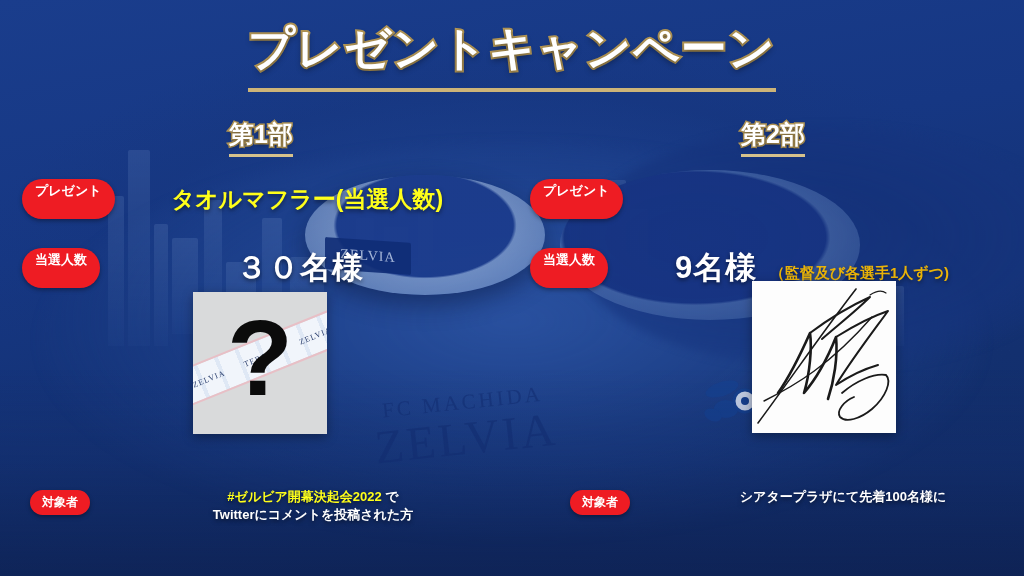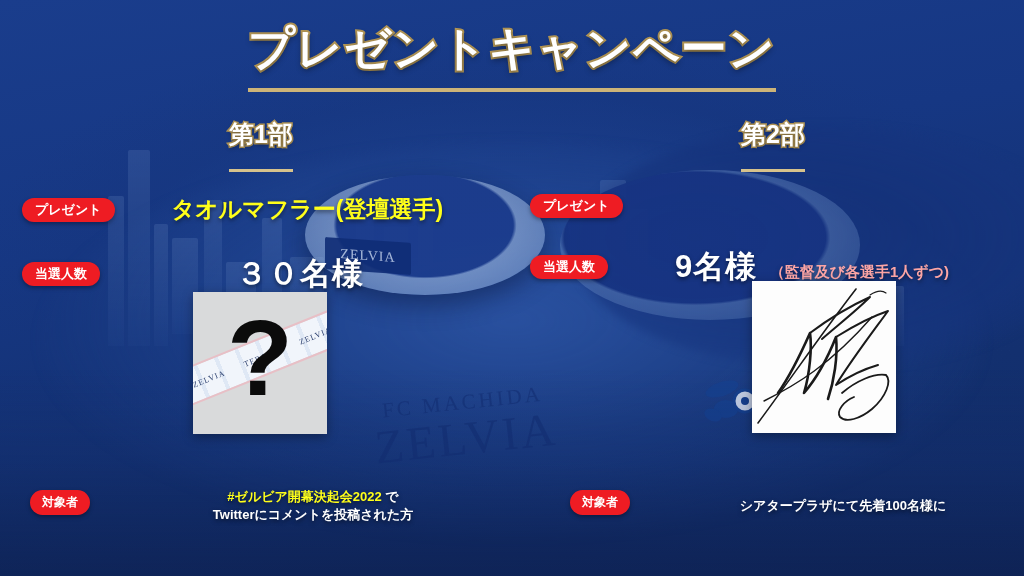--- a/index.html
+++ b/index.html
@@ -142,55 +142,55 @@
     font-weight: 700;
     color: #ffffff;
     -webkit-text-stroke: 3px #b39655;
     paint-order: stroke fill;
     text-shadow: 0 2px 4px rgba(0,0,0,0.4);
     display: block;
   }
   .part-head-inner {
     display: inline-block;
     border-bottom: 3px solid #d6c28c;
-    padding-bottom: 18px;
+    padding-bottom: 3px;
   }
 
   .row {
     display: flex;
     align-items: center;
     margin-top: 20px;
   }
   .row-prize { margin-top: 22px; }
   .row-count { margin-top: 28px; }
 
   .pill {
     flex: 0 0 auto;
     background: #ee1c23;
     color: #ffffff;
     font-size: 13px;
     font-weight: 700;
     border-radius: 999px;
-    padding: 5px 13px 6px;
+    padding: 5px 13px 22px;
     line-height: 1;
     white-space: nowrap;
     box-shadow: 0 2px 4px rgba(0,0,0,0.35);
   }
   .pill-sm { font-size: 12px; padding: 6px 12px 7px; }
 
   .row-value {
     flex: 1 1 auto;
     text-align: center;
     font-weight: 700;
     text-shadow: 0 2px 4px rgba(0,0,0,0.5);
   }
   .val-yellow { color: #ffff1a; font-size: 23px; }
   .val-yellow-r { color: #ffff1a; font-size: 23px; }
   .val-white  { color: #ffffff; font-size: 31px; letter-spacing: 1px; }
-  .val-note   { color: #fca5a5; font-size: 15px; font-weight: 700; margin-left: 8px; }
+  .val-note   { color: #eab308; font-size: 15px; font-weight: 700; margin-left: 8px; }
 
   
   .prod-left {
     position: absolute;
     left: 193px;
     top: 292px;
     width: 134px;
     height: 142px;
     background: #d9dadb;
     overflow: hidden;
@@ -246,21 +246,21 @@
     height: 152px;
     background: #fdfdfd;
     box-shadow: 0 3px 10px rgba(0,0,0,0.35);
     overflow: hidden;
   }
 
   
   .target {
     position: absolute;
     display: flex;
-    align-items: flex-end;
+    align-items: flex-start;
     gap: 36px;
   }
   .target-left  { left: 30px;  top: 488px; width: 470px; }
   .target-right { left: 570px; top: 488px; width: 450px; }
   .target .pill { margin-top: 2px; align-self: flex-start; }
   .target-text {
     flex: 1 1 auto;
     text-align: center;
     font-size: 13px;
     font-weight: 700;
@@ -324,21 +324,21 @@
   </div>
 
   <div class="col col-left">
 
     <div class="part-head">
       <span class="part-head-inner">第1部</span>
     </div>
 
     <div class="row row-prize">
       <div class="pill">プレゼント</div>
-      <div class="row-value val-yellow">タオルマフラー(登壇選手)</div>
+      <div class="row-value val-yellow">タオルマフラー(当選人数)</div>
     </div>
 
     <div class="row row-count">
       <div class="pill">当選人数</div>
       <div class="row-value val-white">３０名様</div>
     </div>
 
   </div>
 
   <div class="prod-left">

